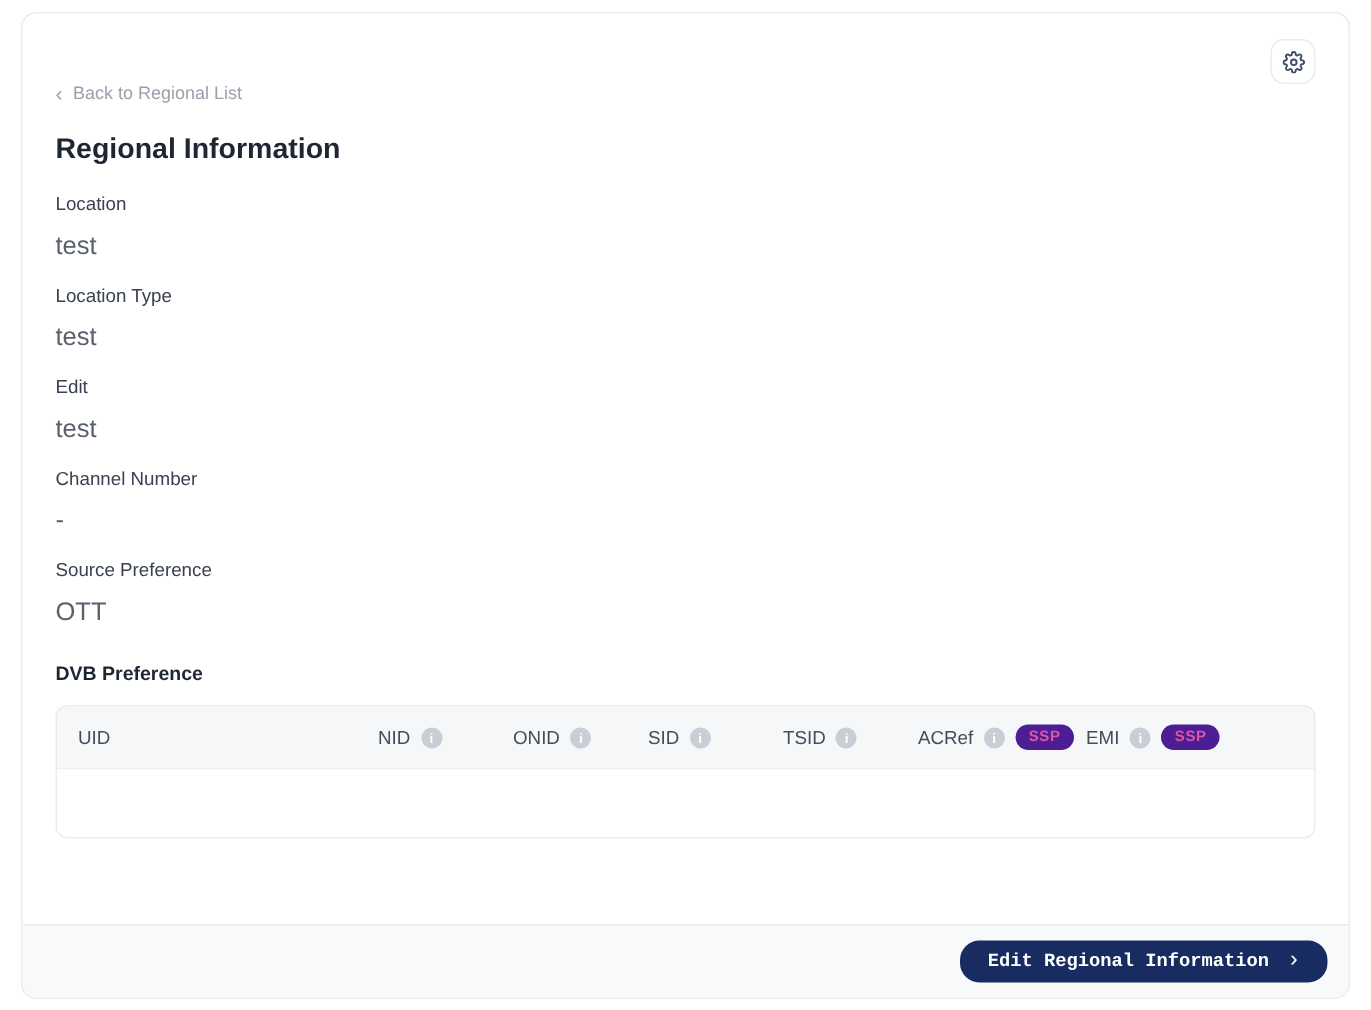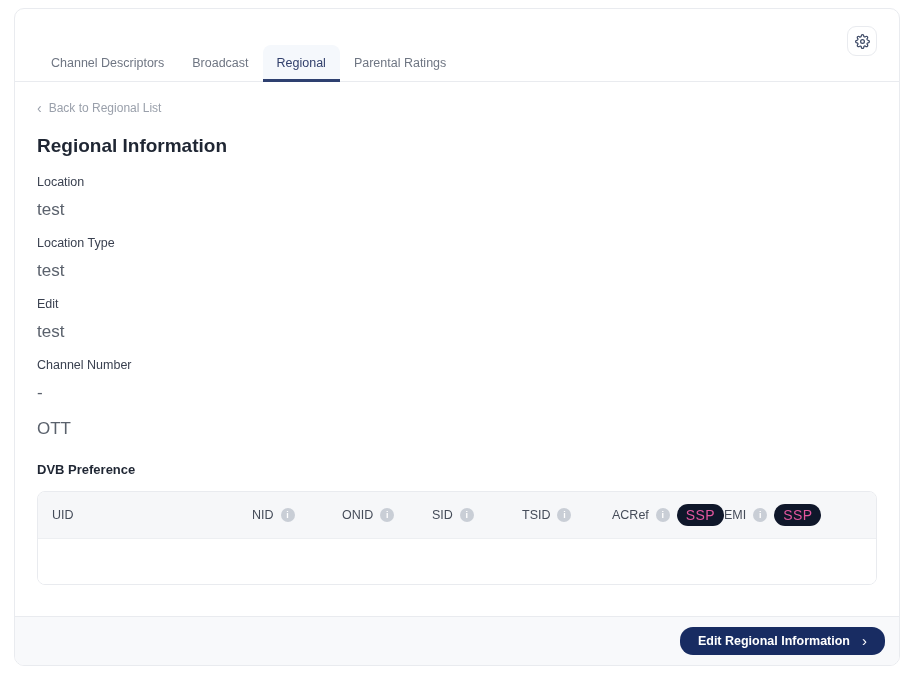--- a/index.html
+++ b/index.html
@@ -47,32 +47,32 @@
   .col-sid  { width: 90px; }
   .col-tsid { width: 90px; }
   .col-acref{ width: 112px; }
   .col-emi  { width: 138px; }
   .info-icon {
     width: 14px; height: 14px; border-radius: 50%; background: #c9ced6; color: #ffffff;
     font-size: 9px; font-weight: bold; display: inline-flex; align-items: center; justify-content: center;
     font-style: normal; flex: 0 0 auto;
   }
   .ssp-badge {
-    background: #0f172a; color: #e2569e; font-size: 14px; font-weight: 400;
+    background: #4c1d95; color: #e2569e; font-size: 10px; font-weight: 700;
     padding: 3px 9px; border-radius: 999px; letter-spacing: 0.4px;
   }
   .dvb-body { height: 45px; background: #ffffff; }
   
   .card-footer {
     background: #f8f9fb; border-top: 1px solid #e9ebef;
     padding: 10px 14px; display: flex; justify-content: flex-end; align-items: center;
   }
   .edit-btn {
     background: #182c62; color: #ffffff; border: none; cursor: pointer;
-    font-family: Liberation Sans, sans-serif; font-size: 12.5px; font-weight: bold;
+    font-family: Liberation Mono, monospace; font-size: 12.5px; font-weight: bold;
     padding: 0 18px; height: 28px; border-radius: 13px;
     display: inline-flex; align-items: center; gap: 12px;
   }
   .edit-btn .btn-chevron { font-size: 15px; font-weight: normal; line-height: 1; margin-top: -1px; }
 </style>
 </head>
 <body>
 
 <div class="card">
 
@@ -80,26 +80,20 @@
     <button class="gear-btn">
       <span style="display:flex;">
         <svg viewBox="0 0 24 24" stroke-linecap="round" stroke-linejoin="round">
           <circle cx="12" cy="12" r="3"></circle>
           <path d="M19.4 15a1.65 1.65 0 0 0 .33 1.82l.06.06a2 2 0 0 1 0 2.83 2 2 0 0 1-2.83 0l-.06-.06a1.65 1.65 0 0 0-1.82-.33 1.65 1.65 0 0 0-1 1.51V21a2 2 0 0 1-2 2 2 2 0 0 1-2-2v-.09A1.65 1.65 0 0 0 9 19.4a1.65 1.65 0 0 0-1.82.33l-.06.06a2 2 0 0 1-2.83 0 2 2 0 0 1 0-2.83l.06-.06a1.65 1.65 0 0 0 .33-1.82 1.65 1.65 0 0 0-1.51-1H3a2 2 0 0 1-2-2 2 2 0 0 1 2-2h.09A1.65 1.65 0 0 0 4.6 9a1.65 1.65 0 0 0-.33-1.82l-.06-.06a2 2 0 0 1 0-2.83 2 2 0 0 1 2.83 0l.06.06a1.65 1.65 0 0 0 1.82.33H9a1.65 1.65 0 0 0 1-1.51V3a2 2 0 0 1 2-2 2 2 0 0 1 2 2v.09a1.65 1.65 0 0 0 1 1.51 1.65 1.65 0 0 0 1.82-.33l.06-.06a2 2 0 0 1 2.83 0 2 2 0 0 1 0 2.83l-.06.06a1.65 1.65 0 0 0-.33 1.82V9a1.65 1.65 0 0 0 1.51 1H21a2 2 0 0 1 2 2 2 2 0 0 1-2 2h-.09a1.65 1.65 0 0 0-1.51 1z"></path>
         </svg>
       </span>
     </button>
   </div>
 
-  <div class="tabs">
-    <div class="tab">Channel Descriptors</div>
-    <div class="tab">Broadcast</div>
-    <div class="tab active">Regional</div>
-    <div class="tab">Parental Ratings</div>
-  </div>
 
   <div class="content">
 
     <div class="back-link">
       <span class="back-chevron">‹</span>
       <span>Back to Regional List</span>
     </div>
 
     <div class="section-title">Regional Information</div>
 
@@ -113,20 +107,21 @@
     </div>
     <div class="field">
       <div class="field-label">Edit</div>
       <div class="field-value">test</div>
     </div>
     <div class="field">
       <div class="field-label">Channel Number</div>
       <div class="field-value">-</div>
     </div>
     <div class="field">
+      <div class="field-label">Source Preference</div>
       <div class="field-value">OTT</div>
     </div>
 
     <div class="dvb-title">DVB Preference</div>
 
     <div class="dvb-table">
       <div class="dvb-head">
         <div class="col col-uid">
           <span>UID</span>
         </div>

